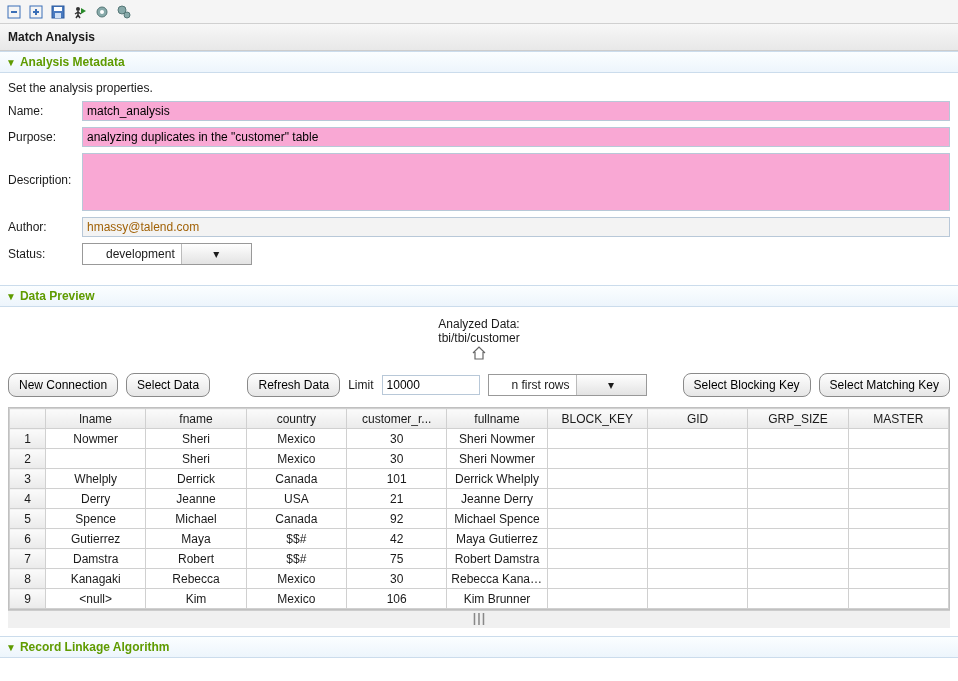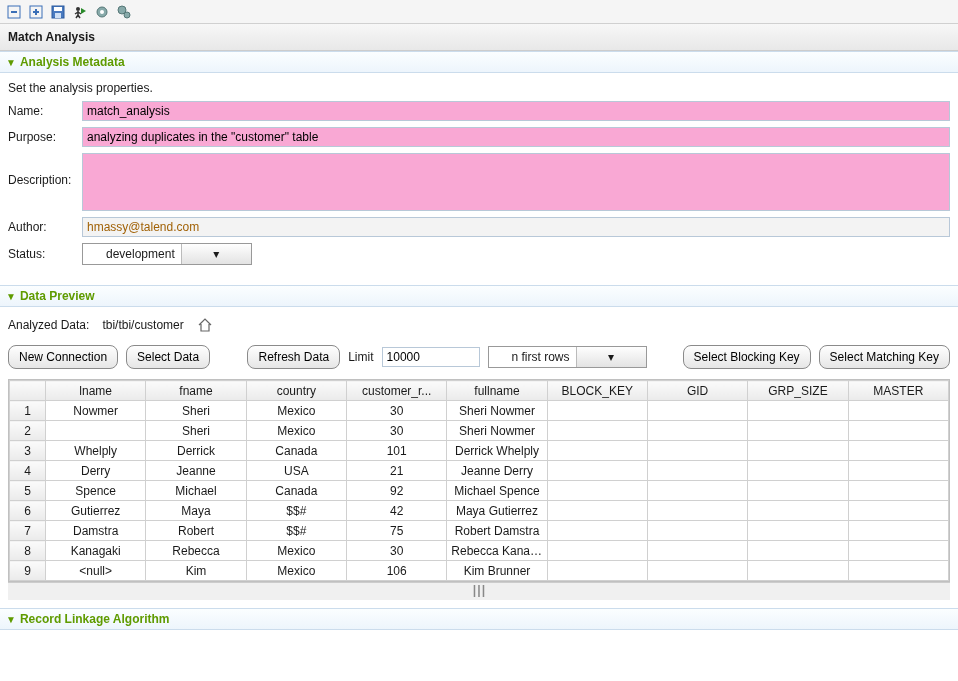--- a/index.html
+++ b/index.html
@@ -40,21 +40,21 @@
   .section-body { padding: 8px 8px 14px 8px; }
   .form-row { display:flex; align-items:center; margin-bottom:6px; }
   .form-row label { width: 74px; }
   .form-row input[type=text], .form-row textarea {
     flex:1; border:1px solid #b8c8d8; padding:2px 4px; font: inherit;
     background:#f9a8d4;
   }
   .form-row textarea { height:58px; resize:none; }
   .form-row input[readonly] { color:#a16207; background:#f3f3f3; }
   .intro { margin: 0 0 6px 0; }
-  .preview-top { display:flex; align-items:center; gap:13px; margin: 6px 6px 12px 6px; }
+  .preview-top { display:flex; align-items:center; gap:0; margin: 6px 6px 12px 6px; flex-direction: column; }
   .home-icon { width:16px;height:16px;display:inline-block; }
   .btn-row { display:flex; align-items:center; gap:8px; margin: 0 6px 10px 6px; }
   .btn {
     border:1px solid #8a8a8a; border-radius:8px;
     background: linear-gradient(#fefefe,#e6e6e6);
     padding: 4px 10px; font:inherit; cursor:pointer;
   }
   .limit-input { width:98px; border:1px solid #b8c8d8; padding:2px 4px; font:inherit; }
   .combo {
     display:inline-flex; border:1px solid #999; background:#fff; height:22px; align-items:center;padding-left:17px;

